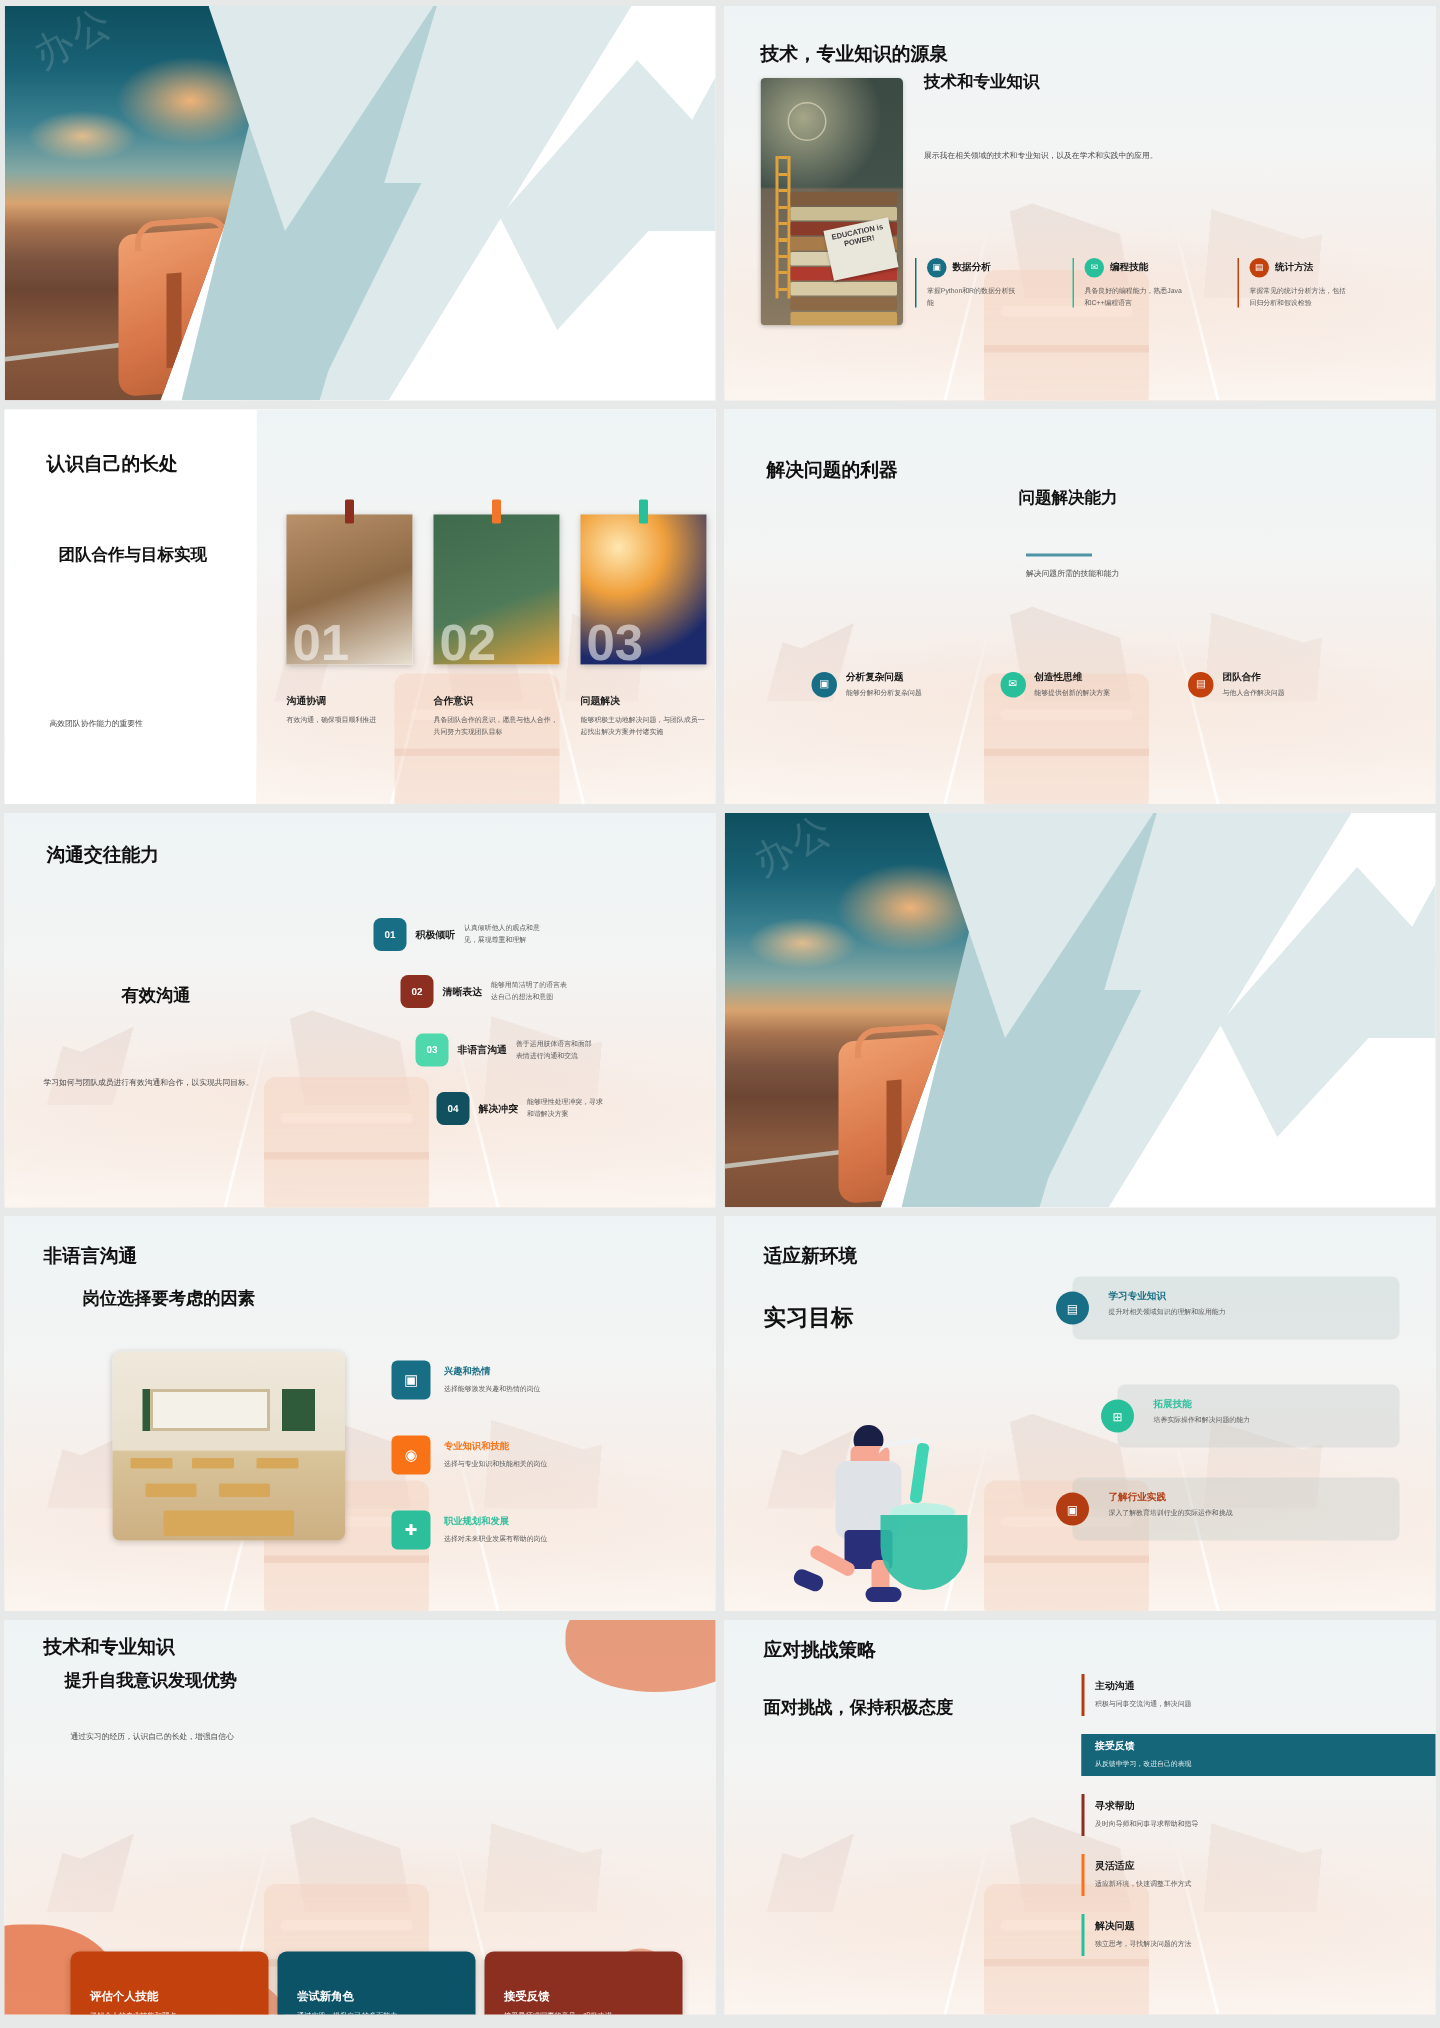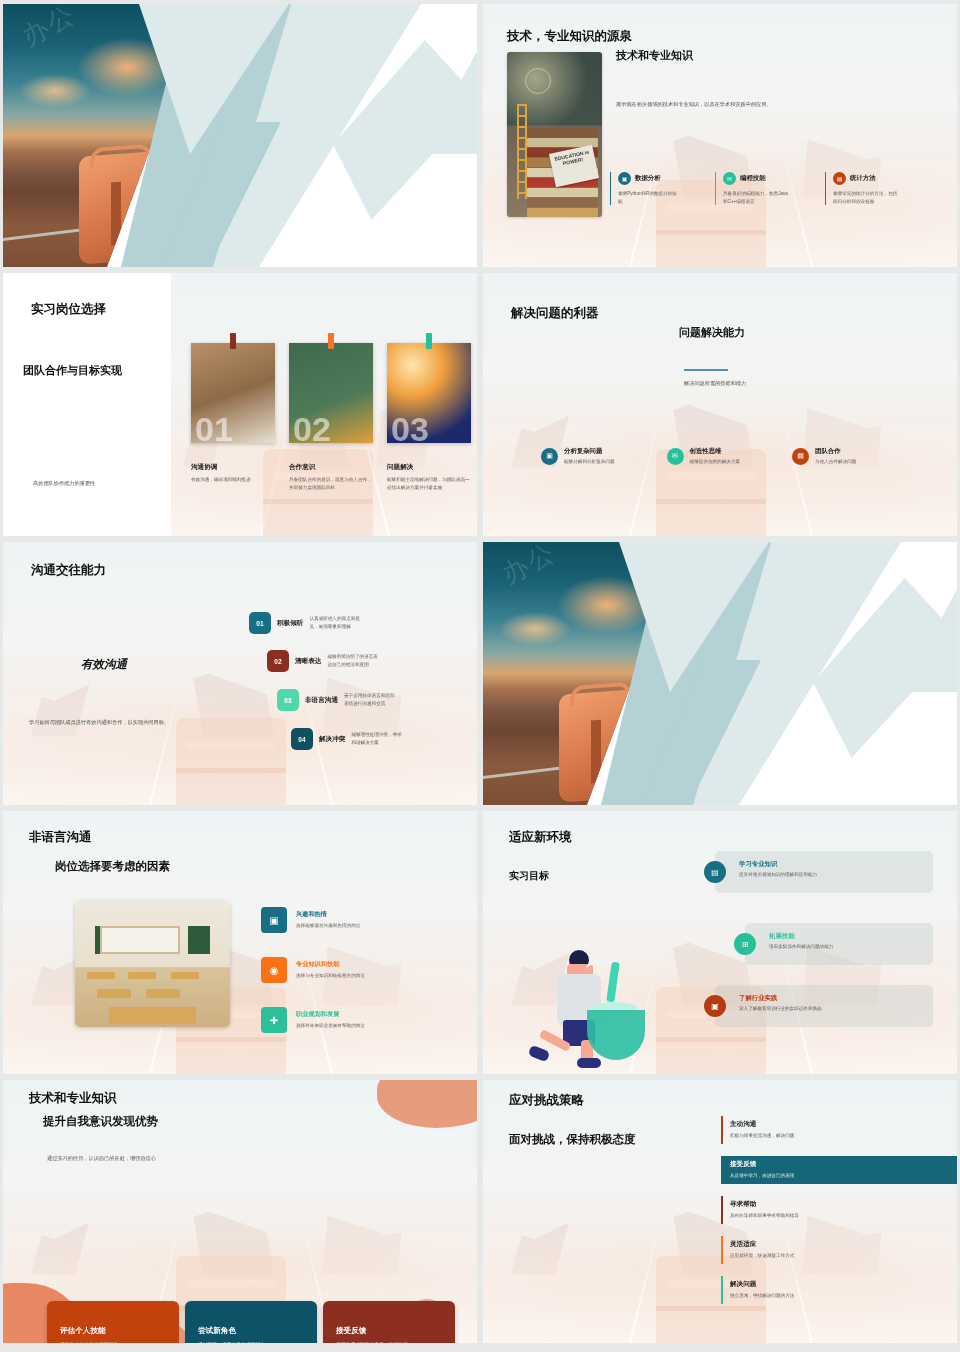--- a/index.html
+++ b/index.html
@@ -224,22 +224,22 @@
         <p class="tiny" style="width:66px;">掌握常见的统计分析方法，包括回归分析和假设检验</p>
       </div>
     </div>
   </div>
 
   <div class="slide">
     <div class="scenic">
         <div class="road"></div>
       </div>
     <div style="position:absolute;inset:0;background:#fff;"></div>
-    <div class="ttl" style="left:28px;top:28px;">实习岗位选择</div>
-    <div class="sub" style="left:20px;top:90px;width:100px;">团队合作与目标实现</div>
+    <div class="ttl" style="left:28px;top:28px;">认识自己的长处</div>
+    <div class="sub" style="left:36px;top:90px;width:100px;">团队合作与目标实现</div>
     <div class="note" style="left:30px;top:206px;width:140px;">高效团队协作能力的重要性</div>
 
     <div class="panel">
       <div class="scenic">
           <div class="road">
             <div class="case"></div>
           </div>
         </div>
 
       <div class="pcard" style="left:20px;background:linear-gradient(160deg,#b9916a,#8e6a46 50%,#e8e0d2);">
@@ -306,21 +306,21 @@
     </div>
   </div>
 
   <div class="slide">
     <div class="scenic">
         <div class="road">
           <div class="case"></div>
         </div>
       </div>
     <div class="ttl" style="left:28px;top:20px;">沟通交往能力</div>
-    <div class="sub" style="left:78px;top:115px;font-size:11.5px;font-style:italic;">有效沟通</div>
+    <div class="sub" style="left:78px;top:115px;font-size:11.5px;">有效沟通</div>
     <div class="note" style="left:26px;top:176px;width:200px;">学习如何与团队成员进行有效沟通和合作，以实现共同目标。</div>
 
     <div class="nrow" style="left:246px;top:70px;">
       <span class="nbox" style="background:#186f85;">01</span>
       <h4>积极倾听</h4>
       <p class="tiny">认真倾听他人的观点和意见，展现尊重和理解</p>
     </div>
     <div class="nrow" style="left:264px;top:108px;">
       <span class="nbox" style="background:#8c2f20;">02</span>
       <h4>清晰表达</h4>
@@ -398,21 +398,21 @@
     </div>
   </div>
 
   <div class="slide">
     <div class="scenic">
         <div class="road">
           <div class="case"></div>
         </div>
       </div>
     <div class="ttl" style="left:26px;top:18px;">适应新环境</div>
-    <div class="sub" style="left:26px;top:58px;font-size:10px;">实习目标</div>
+    <div class="sub" style="left:26px;top:58px;font-size:15px;">实习目标</div>
 
     <div class="person">
       <div style="position:absolute;left:46px;top:14px;width:20px;height:20px;border-radius:50%;background:#1a1f45;"></div>
       <div style="position:absolute;left:44px;top:28px;width:26px;height:14px;border-radius:4px;background:#f7a895;"></div>
       <div style="position:absolute;left:34px;top:38px;width:44px;height:52px;border-radius:8px;background:#dfe3e8;"></div>
       <div style="position:absolute;left:40px;top:84px;width:32px;height:26px;background:#2a2f7a;border-radius:3px;"></div>
       <div style="position:absolute;left:16px;top:100px;width:32px;height:9px;background:#f7a895;transform:rotate(28deg);border-radius:4px;"></div>
       <div style="position:absolute;left:58px;top:104px;width:12px;height:24px;background:#f7a895;border-radius:4px;"></div>
       <div style="position:absolute;left:6px;top:112px;width:20px;height:11px;background:#2a2f7a;border-radius:5px;transform:rotate(22deg);"></div>
       <div style="position:absolute;left:54px;top:122px;width:24px;height:10px;background:#2a2f7a;border-radius:5px;"></div>

